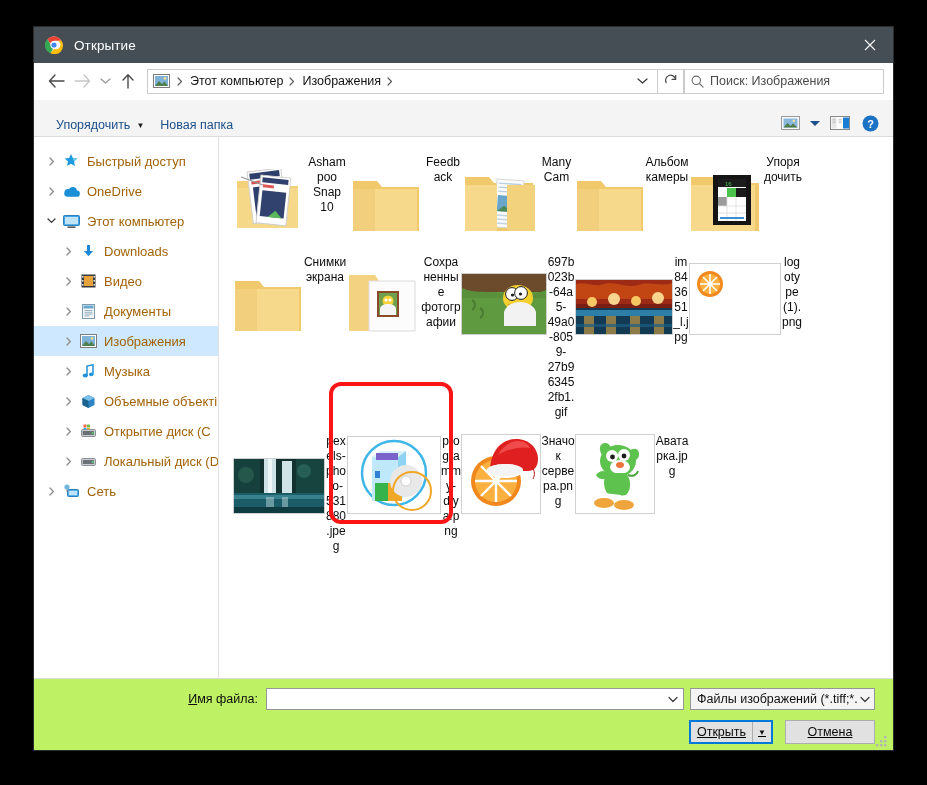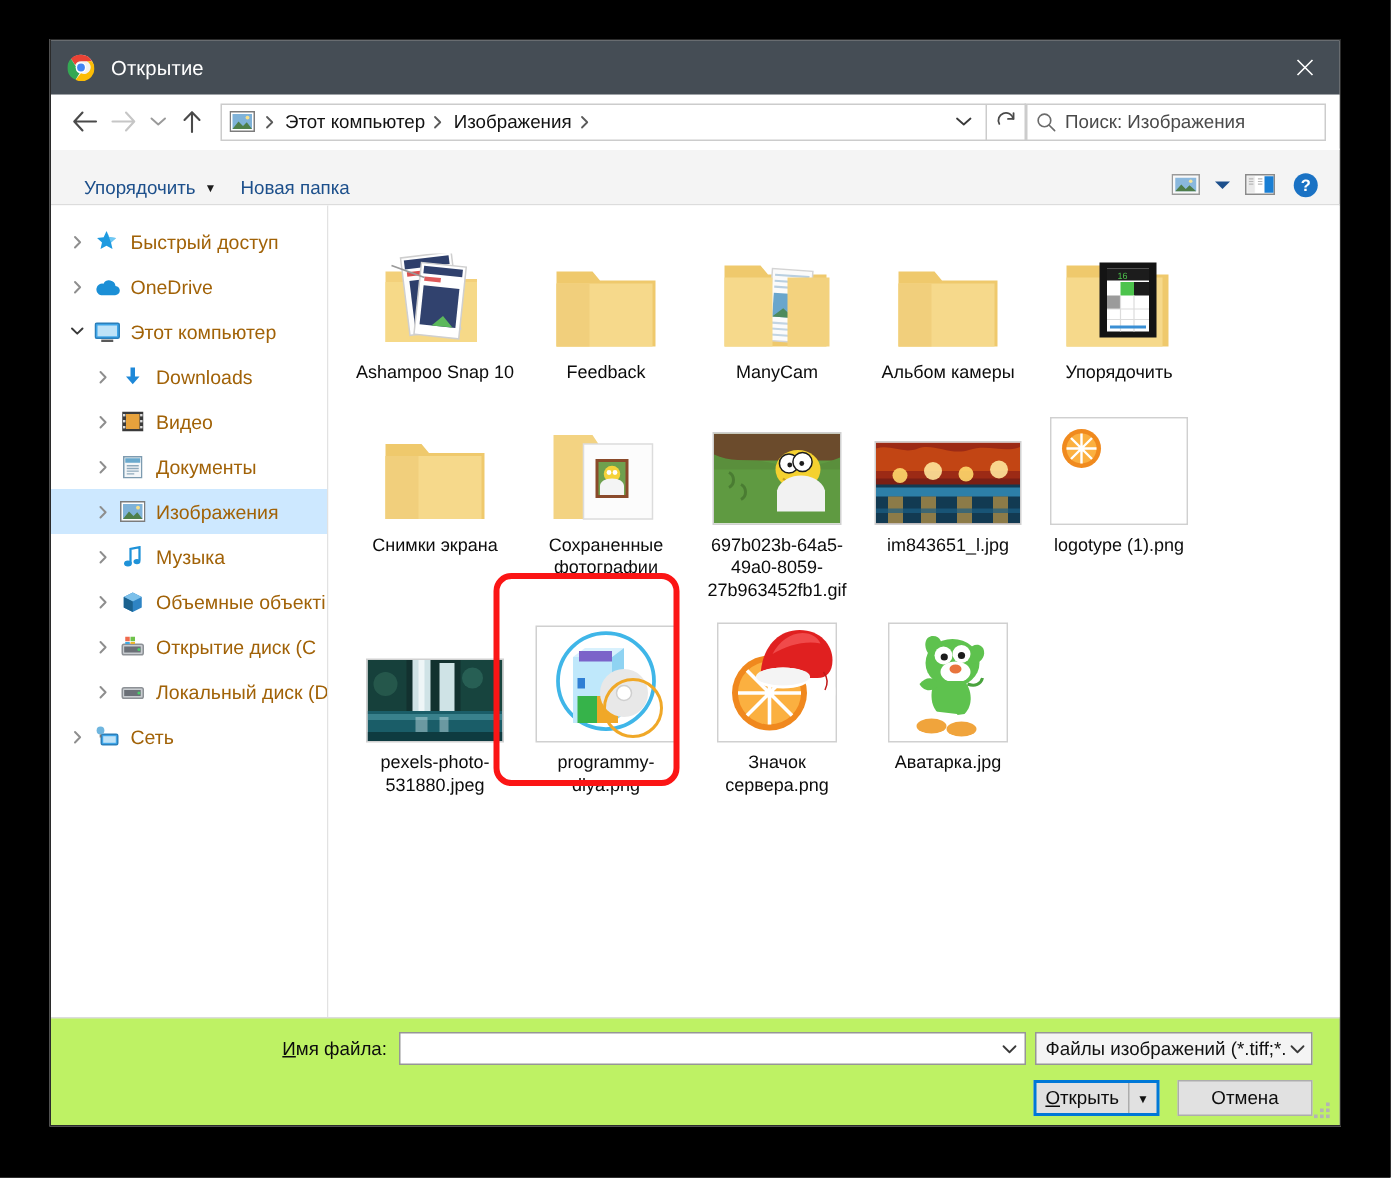--- a/index.html
+++ b/index.html
@@ -145,21 +145,21 @@
     flex: 1 1 auto; background: #fff; position: relative;
     padding: 14px 0 0 14px; overflow: hidden;
   }
   .filegrid {
     display: flex; flex-wrap: wrap;
     align-content: flex-start;
   }
   .fileitem {
     width: 114px; flex: 0 0 114px;
     margin: 0 0 10px 0;
-    display: flex; flex-direction: column; align-items: center;
+    display: flex; flex-direction: row; 
     padding-top: 4px;
   }
   .thumb {
     height: 80px; width: 100%;
     display: flex; align-items: flex-end; justify-content: center;
     margin-bottom: 6px;
   }
   .thumb svg, .thumb .imgbox { display: block; }
   .filelabel {
     font-size: 12px; color: #0c0c0c; text-align: center;
@@ -213,21 +213,21 @@
     overflow: hidden;
   }
   .ft-select-text {
     font-size: 12.5px; color: #111; white-space: nowrap;
     flex: 1 1 auto; overflow: hidden;
   }
   .ft-select-caret { color:#3a3a3a; display:flex; padding-left:2px; }
 
   .btn-row {
     position: absolute; right: 18px; top: 41px;
-    display: flex; align-items: center; gap: 12px;
+    display: flex; align-items: center; gap: 12px; text-decoration: underline;
   }
   .btn-open {
     width: 84px; height: 24px;
     border: 2px solid #0078d7; background: #e1e1e1;
     display: flex; align-items: center;
     position: relative;
   }
   .btn-open .lbl {
     flex: 1 1 auto; text-align: center; font-size: 12.5px; color: #0c0c0c;
   }

